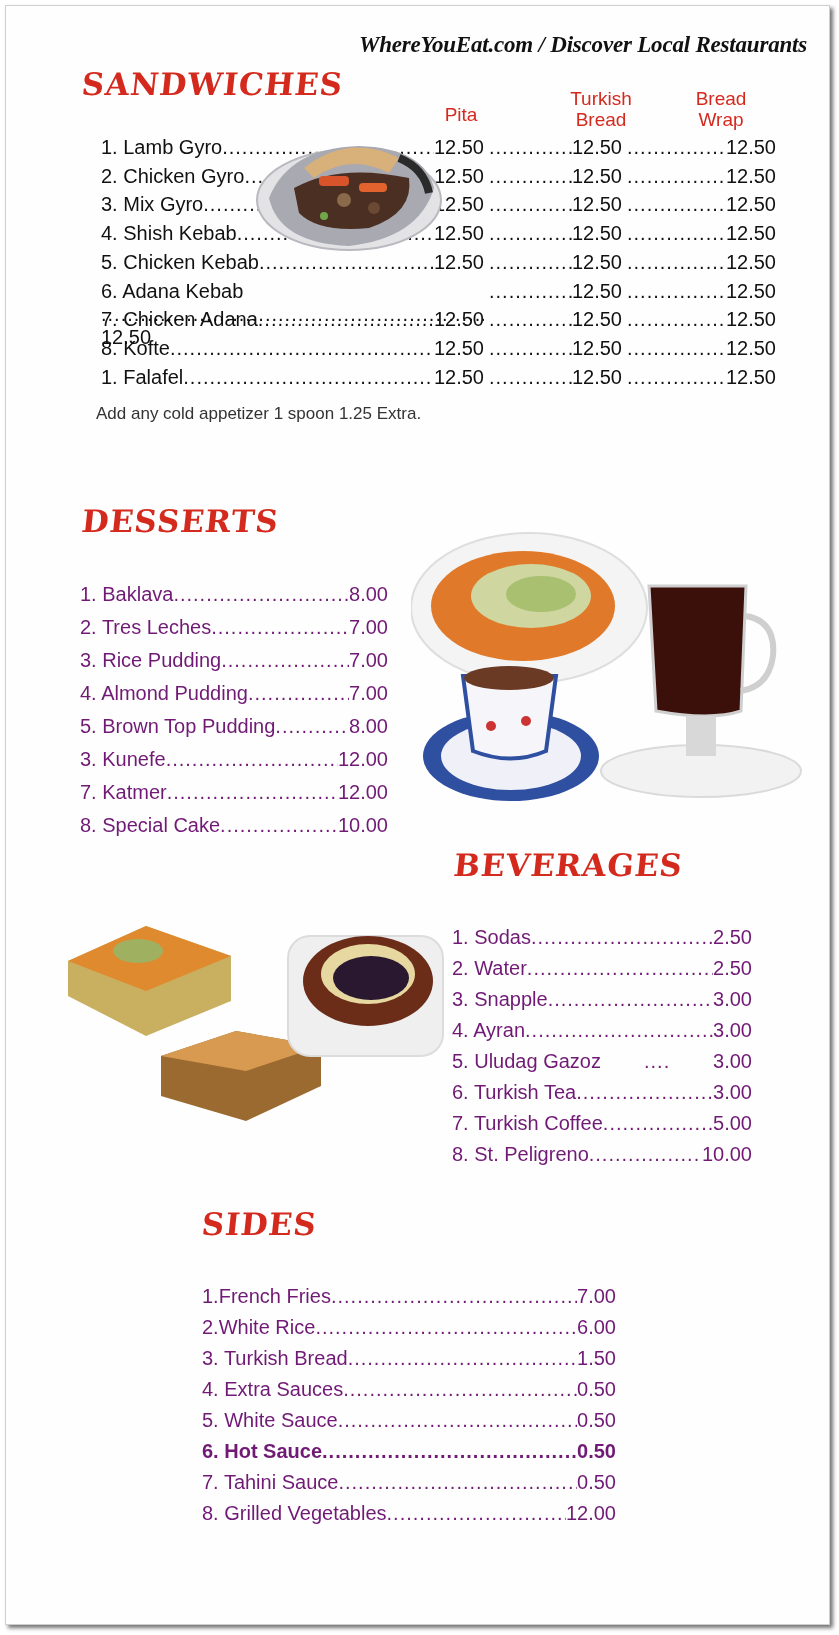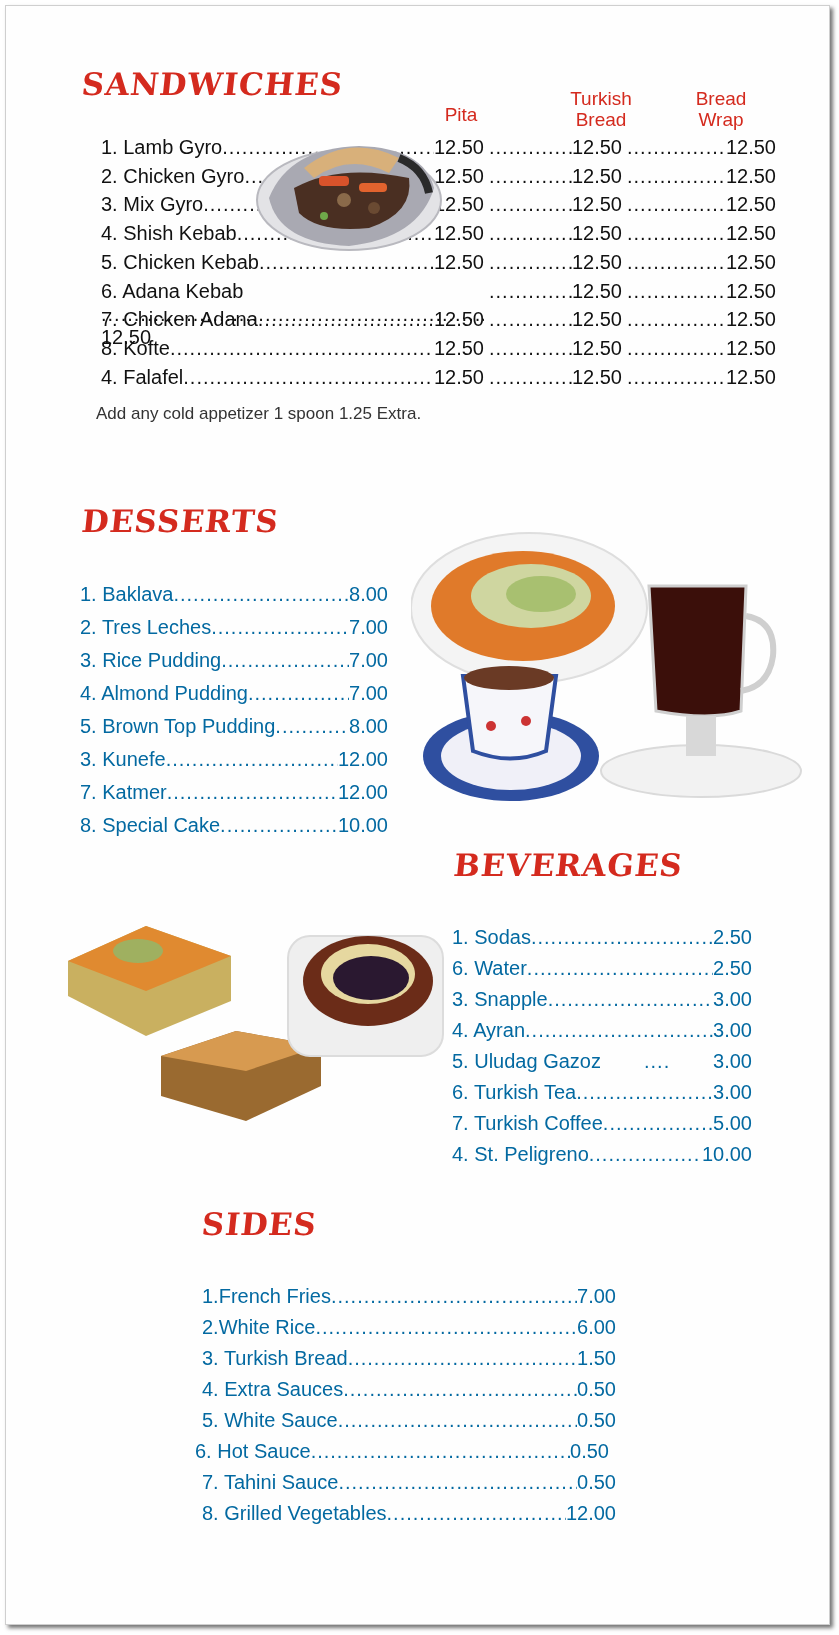--- a/index.html
+++ b/index.html
@@ -20,38 +20,39 @@
   .sec-title {
     position: absolute; font-family: "DejaVu Serif", serif; font-weight: bold;
     color: #d42a1e; font-size: 31px; letter-spacing: 1px; transform: skewX(-6deg);
   }
   .col-head {
     position: absolute; color: #d42a1e; font-size: 19px; text-align: center; line-height: 21px;
     font-family: "Liberation Sans", sans-serif;
   }
   .row {
     position: absolute; display: flex; align-items: baseline; white-space: nowrap; overflow: hidden;
-    font-family: "Liberation Sans", sans-serif; font-size: 20px; color: #0369a1;
+    font-family: "Liberation Sans", sans-serif; font-size: 20px; color: #701a75;
   }
   .row .name { flex: 0 0 auto; background: inherit; }
   .row .dots { flex: 1 1 auto; overflow: hidden; letter-spacing: 1px; }
   .row .dots::after { content: "......................................................................................................................"; }
   .row .price { flex: 0 0 auto; margin-top: 27px; }
   .sand-row { position: absolute; left: 95px; width: 675px; height: 30px; font-family: "Liberation Sans", sans-serif; font-size: 20px; }
   .sand-row .cell { position: absolute; top: 0; display: flex; align-items: baseline; overflow: hidden; white-space: nowrap; }
   .sand-row .dots { flex: 1 1 auto; overflow: hidden; letter-spacing: 1px; }
   .sand-row .dots::after { content: ".........................................................................................................."; }
   .note { position: absolute; font-family: "Liberation Sans", sans-serif; font-size: 17px; color: #333; line-height: 22px; }
   .photo { position: absolute; }
 </style>
 </head>
 <body>
 
 <div class="page">
 
+  <div class="watermark">WhereYouEat.com / Discover Local Restaurants</div>
 
   <div class="sec-title" style="left:76px; top:60px;">SANDWICHES</div>
 
   <div class="col-head" style="left:425px; top:98px; width:60px;">
     <div>Pita</div>
   </div>
   <div class="col-head" style="left:555px; top:82px; width:80px;">
     <div>Turkish</div>
     <div>Bread</div>
   </div>
@@ -176,21 +177,21 @@
           <span class="dots"></span>
           <span>12.50</span>
         </div>
         <div class="cell" style="left:526px;width:149px;">
           <span class="dots"></span>
           <span>12.50</span>
         </div>
       </div>
       <div class="sand-row" style="top: 359.6px;">
         <div class="cell" style="left:0;width:383px;">
-          <span>4. Falafel</span>
+          <span>1. Falafel</span>
           <span class="dots"></span>
           <span>12.50</span>
         </div>
         <div class="cell" style="left:388px;width:133px;">
           <span class="dots"></span>
           <span>12.50</span>
         </div>
         <div class="cell" style="left:526px;width:149px;">
           <span class="dots"></span>
           <span>12.50</span>
@@ -287,21 +288,21 @@
   </svg>
 
   <div class="sec-title" style="left:448px; top:841px;">BEVERAGES</div>
   <div id="beverage-rows">
       <div class="row" style="left: 446px; top: 893px; width: 300px; text-align: center;">
         <span class="name">1. Sodas</span>
         <span class="dots"></span>
         <span class="price">2.50</span>
       </div>
       <div class="row" style="left: 446px; top: 924px; width: 300px;">
-        <span class="name">6. Water</span>
+        <span class="name">2. Water</span>
         <span class="dots"></span>
         <span class="price">2.50</span>
       </div>
       <div class="row" style="left: 446px; top: 955px; width: 300px;">
         <span class="name">3. Snapple</span>
         <span class="dots"></span>
         <span class="price">3.00</span>
       </div>
       <div class="row" style="left: 446px; top: 986px; width: 300px;">
         <span class="name">4. Ayran</span>
@@ -317,21 +318,21 @@
         <span class="name">6. Turkish Tea</span>
         <span class="dots"></span>
         <span class="price">3.00</span>
       </div>
       <div class="row" style="left: 446px; top: 1079px; width: 300px;">
         <span class="name">7. Turkish Coffee</span>
         <span class="dots"></span>
         <span class="price">5.00</span>
       </div>
       <div class="row" style="left: 446px; top: 1110px; width: 300px;">
-        <span class="name">4. St. Peligreno</span>
+        <span class="name">8. St. Peligreno</span>
         <span class="dots"></span>
         <span class="price">10.00</span>
       </div>
     </div>
 
   <div class="sec-title" style="left:196px; top:1200px;">SIDES</div>
   <div id="side-rows">
       <div class="row" style="left: 196px; top: 1252px; width: 414px;">
         <span class="name">1.French  Fries</span>
         <span class="dots"></span>
@@ -350,21 +351,21 @@
       <div class="row" style="left: 196px; top: 1345px; width: 414px;">
         <span class="name">4. Extra Sauces</span>
         <span class="dots"></span>
         <span class="price">0.50</span>
       </div>
       <div class="row" style="left: 196px; top: 1376px; width: 414px;">
         <span class="name">5. White Sauce</span>
         <span class="dots"></span>
         <span class="price">0.50</span>
       </div>
-      <div class="row" style="left: 189px; top: 1407px; width: 414px;">
+      <div class="row" style="left: 196px; top: 1407px; width: 414px; font-weight: bold;">
         <span class="name">6. Hot Sauce</span>
         <span class="dots"></span>
         <span class="price">0.50</span>
       </div>
       <div class="row" style="left: 196px; top: 1438px; width: 414px;">
         <span class="name">7. Tahini Sauce</span>
         <span class="dots"></span>
         <span class="price">0.50</span>
       </div>
       <div class="row" style="left: 196px; top: 1469px; width: 414px;">

